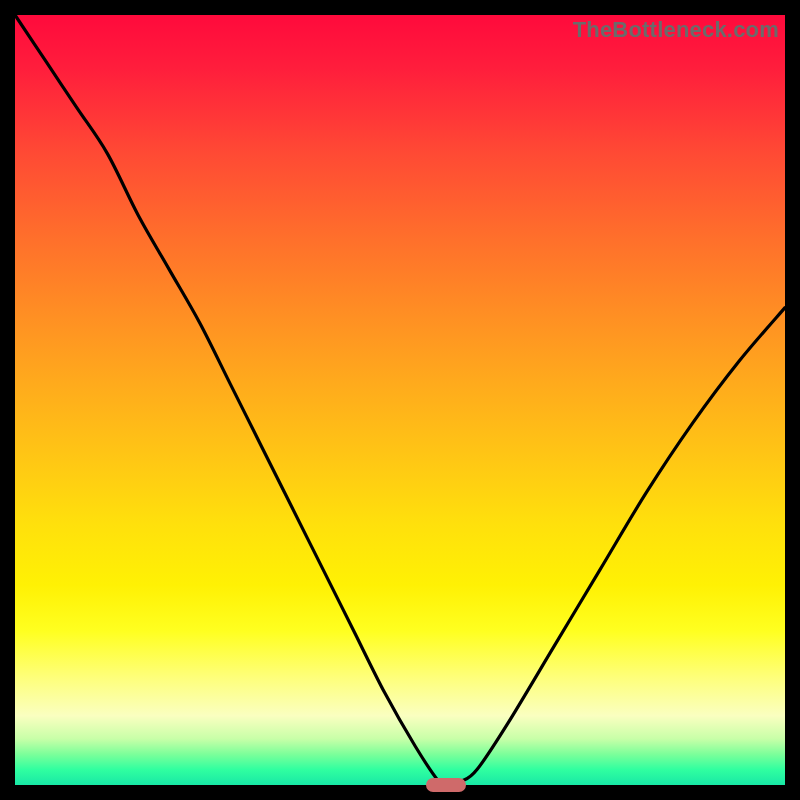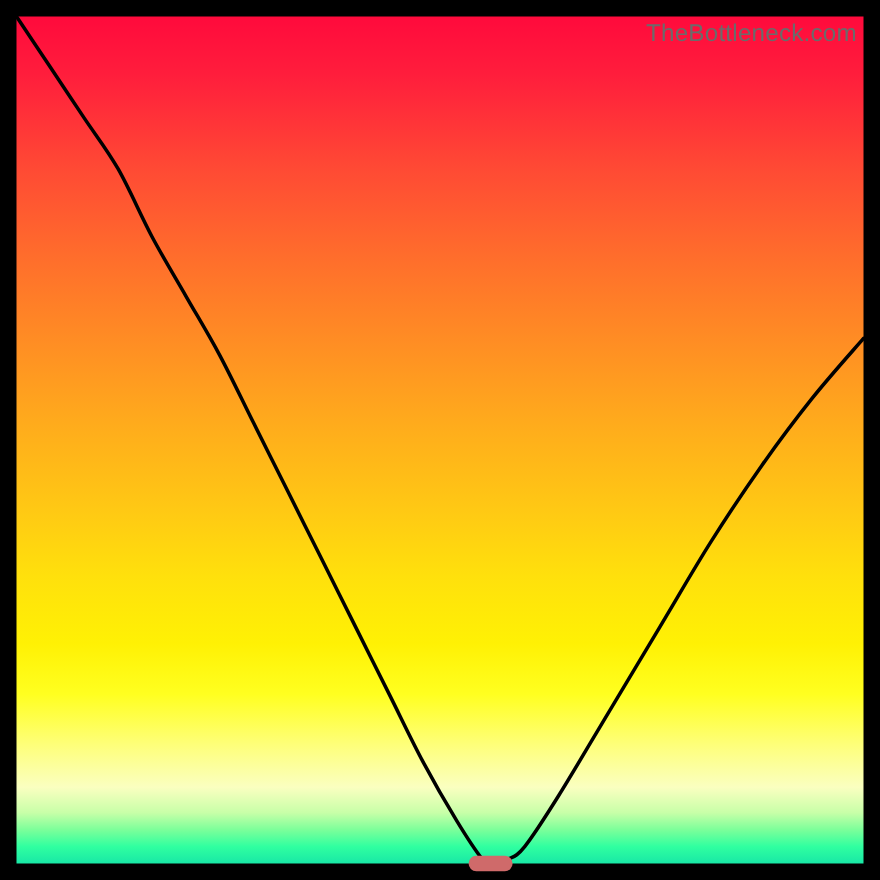--- a/index.html
+++ b/index.html
@@ -33,21 +33,21 @@
       #7cff9a 96%,
       #30ffa0 98%,
       #18e8a6 100%);
   }
   .watermark {
     position: absolute;
     top: 2px;
     right: 6px;
     font-family: Arial, Helvetica, sans-serif;
     font-size: 22px;
-    font-weight: 400;
+    font-weight: 700;
     color: #6b6b6b;
     letter-spacing: 0.2px;
     user-select: none;
   }
   svg.curve {
     position: absolute;
     left: 0; top: 0;
     width: 100%; height: 100%;
     overflow: visible;
   }

